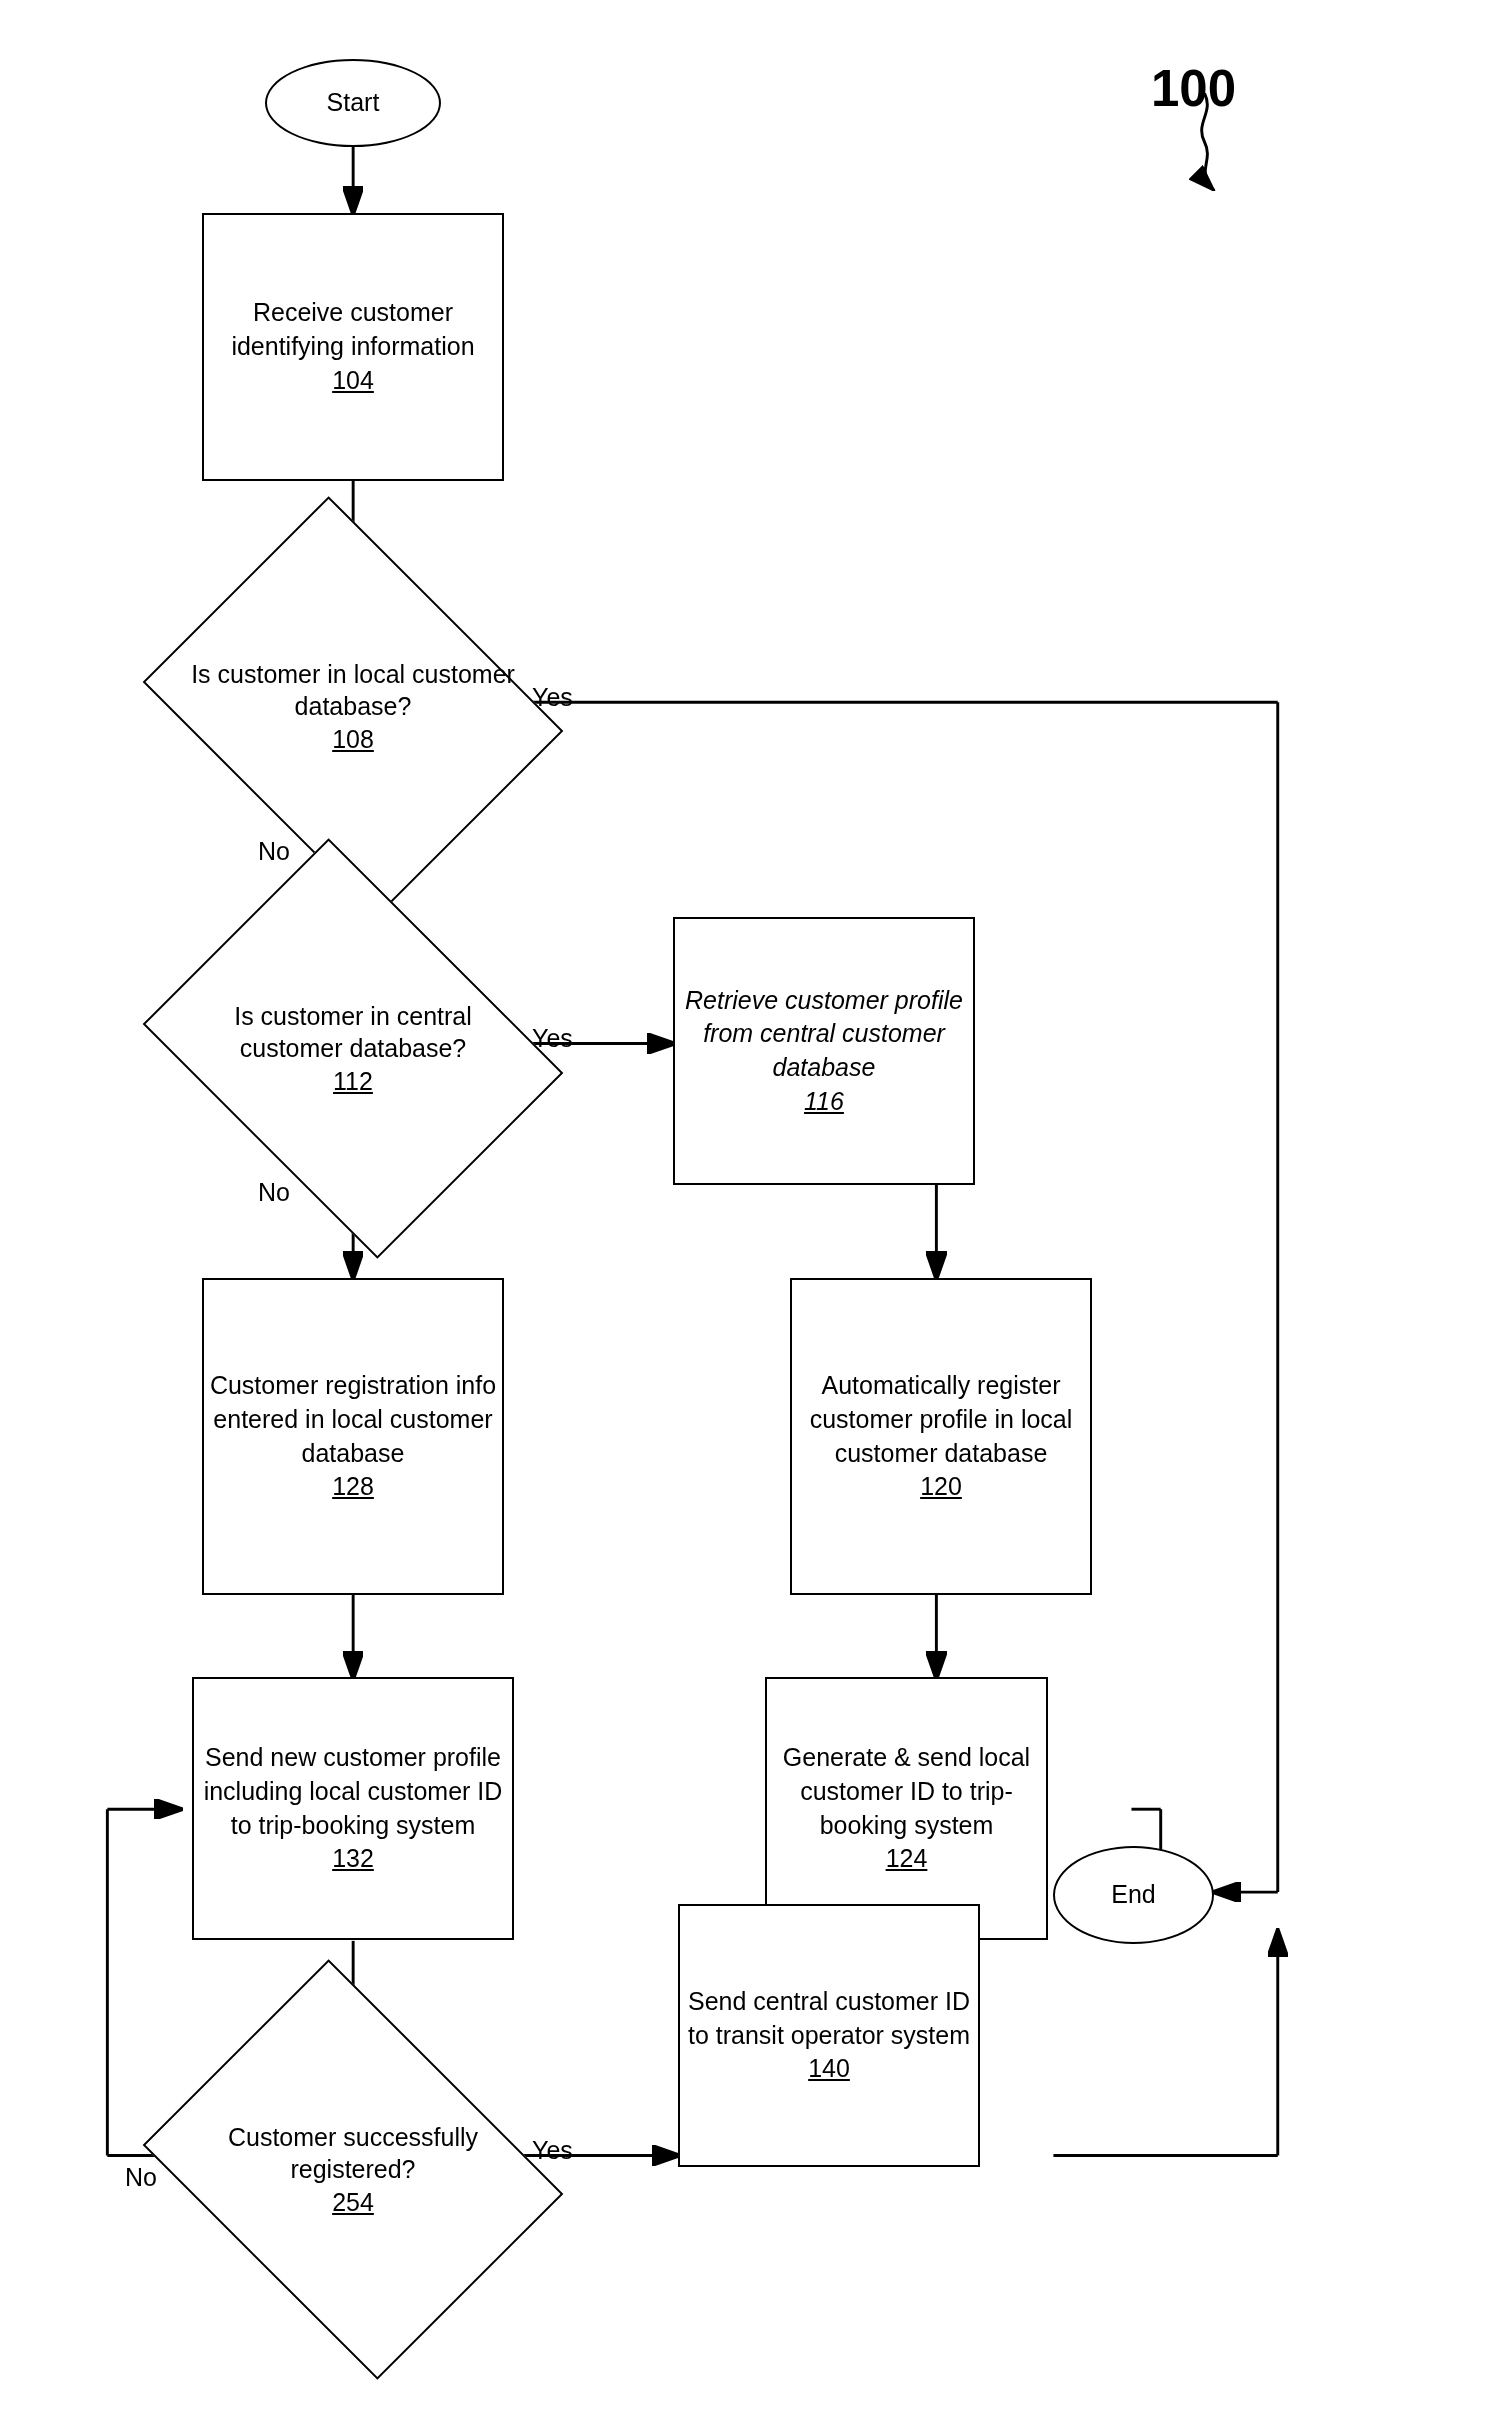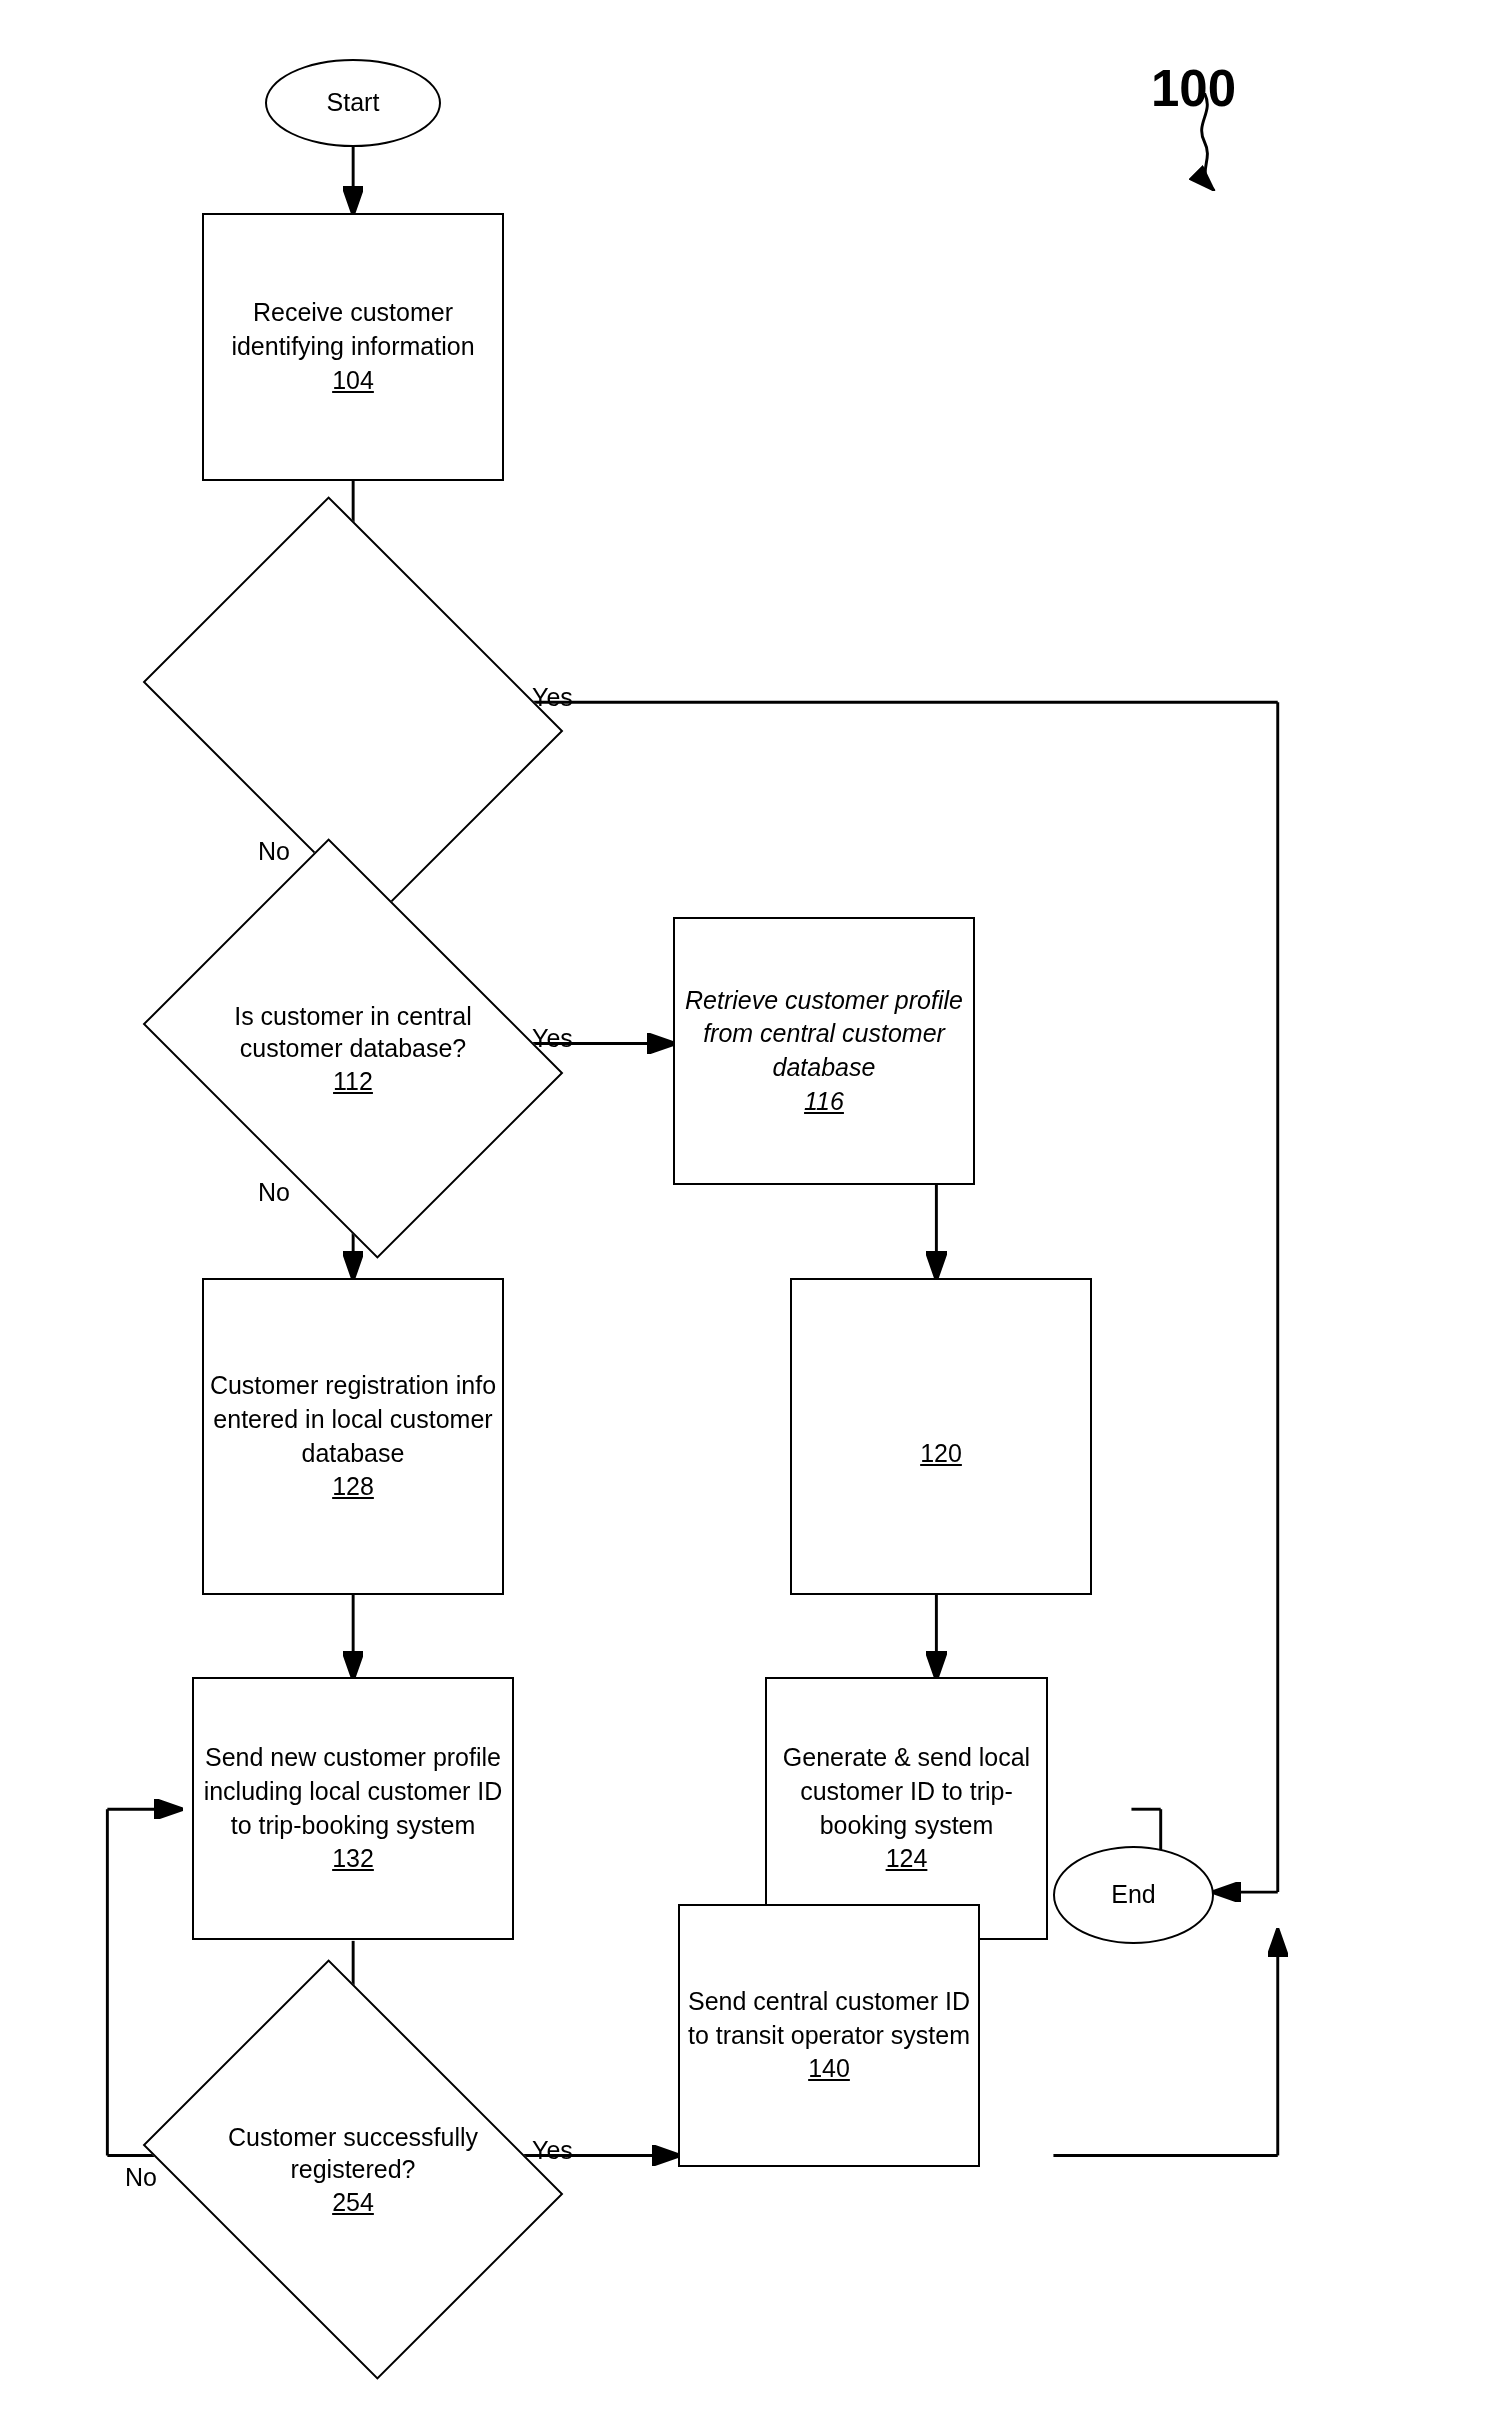--- a/index.html
+++ b/index.html
@@ -151,20 +151,23 @@
 
 <div class="shape rect" style="width:302px;height:268px;top:213px;left:202px;justify-content:center;">
   <div class="shape-text">
     <span>Receive customer identifying information</span><br>
     <span class="underline">104</span>
   </div>
 </div>
 
 <div class="diamond-container" style="width:332px;height:263px;top:575px;left:187px;">
   <div class="diamond"></div>
+  <div class="diamond-text">
+    Is customer in local customer database?<br><span class="underline">108</span>
+  </div>
 </div>
 
 <div class="arrow-label" style="top:683px;left:532px;">Yes</div>
 
 <div class="arrow-label" style="top:837px;left:258px;">No</div>
 
 <div class="diamond-container" style="width:332px;height:263px;top:917px;left:187px;">
   <div class="diamond"></div>
   <div class="diamond-text">
     Is customer in central customer database?<br><span class="underline">112</span>
@@ -177,21 +180,21 @@
 
 <div class="shape rect" style="width:302px;height:268px;top:917px;left:673px;font-style:italic;">
   <div class="shape-text">
     <span>Retrieve customer profile from central customer database</span><br>
     <span class="underline">116</span>
   </div>
 </div>
 
 <div class="shape rect" style="width:302px;height:317px;top:1278px;left:790px;">
   <div class="shape-text">
-    <br>
+    <span>Automatically register customer profile in local customer database</span><br>
     <span class="underline">120</span>
   </div>
 </div>
 
 <div class="shape rect" style="width:283px;height:263px;top:1677px;left:765px;">
   <div class="shape-text">
     <span>Generate &amp; send local customer ID to trip-booking system</span><br>
     <span class="underline">124</span>
   </div>
 </div>

